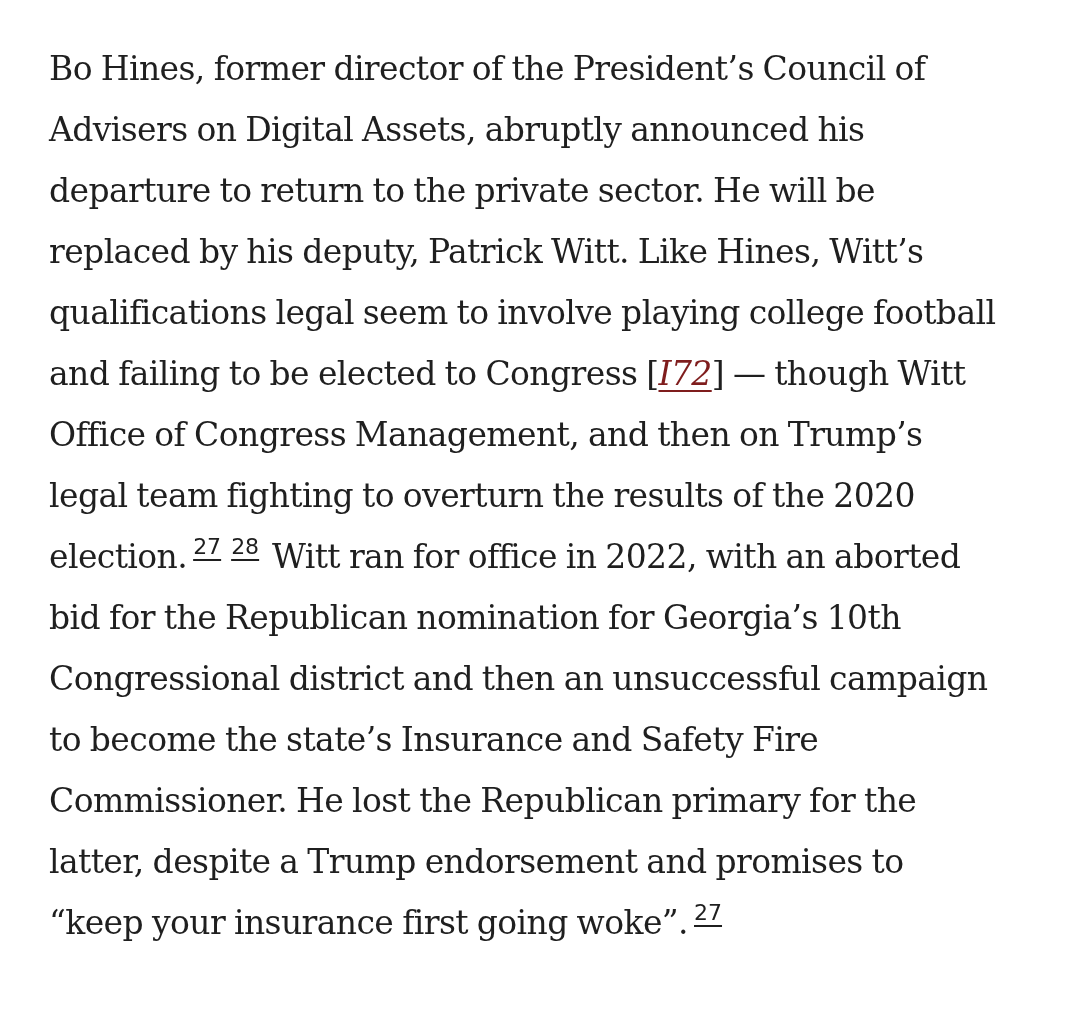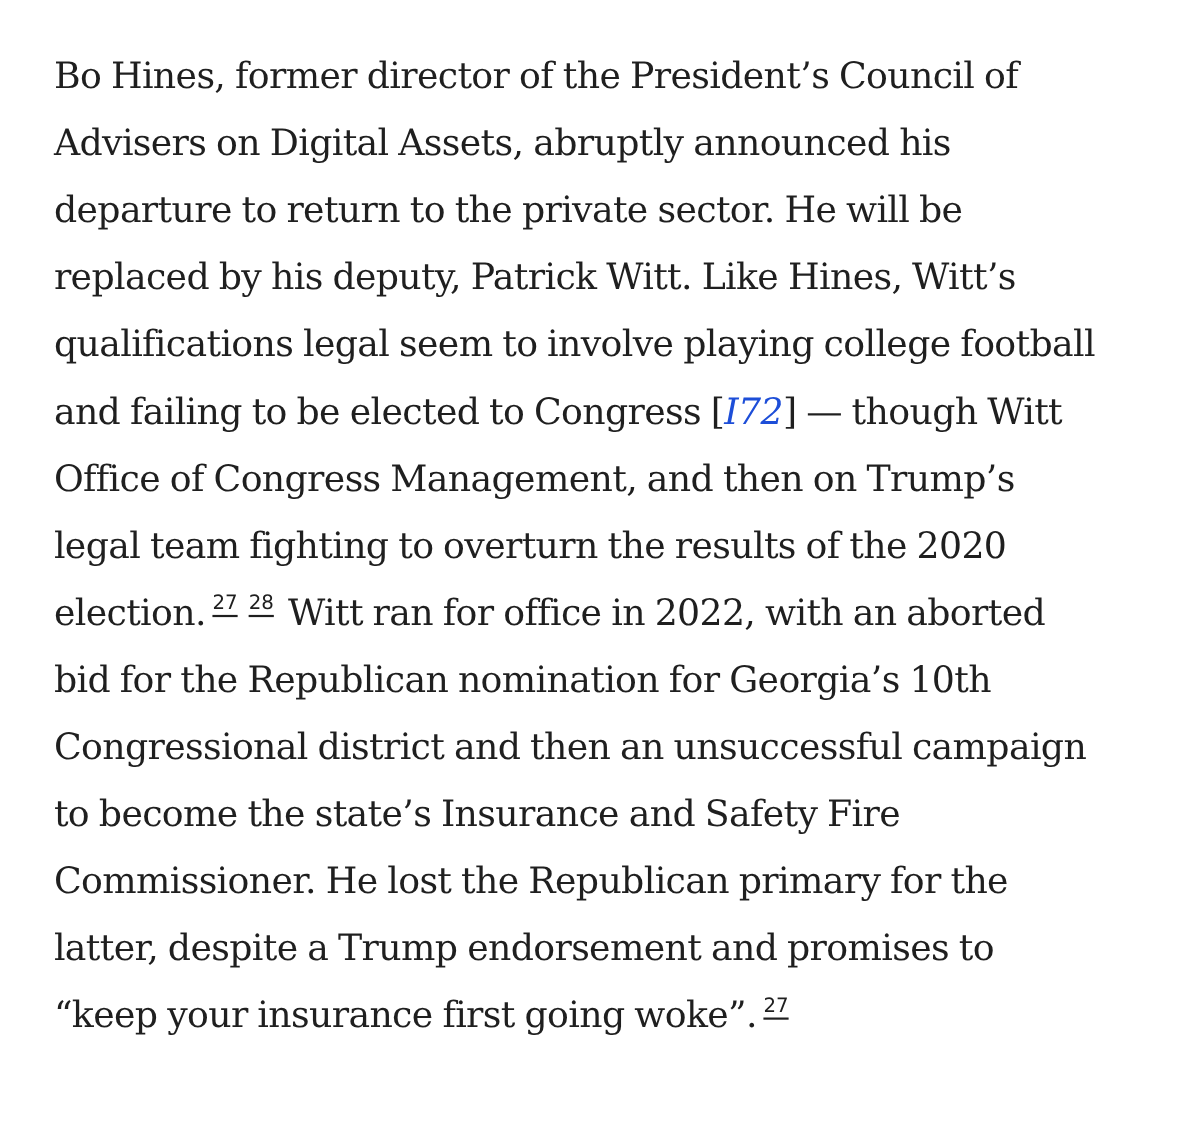--- a/index.html
+++ b/index.html
@@ -25,28 +25,29 @@
       letter-spacing: -0.6px;
       word-spacing: -1px;
     }
     .line {
       display: block;
       white-space: nowrap;
       height: 61px;
     }
     .inline-ref {
       font-style: italic;
-      color: #1d4ed8;
+      color: #7f1d1d;
+      text-decoration: underline;
       text-decoration-thickness: 2px;
       text-underline-offset: 5px;
       cursor: pointer;
     }
     .fn {
       font-family: "DejaVu Sans", "Liberation Sans", sans-serif;
-      font-size: 18px;
+      font-size: 22px;
       color: #1f1f1f;
       vertical-align: 14px;
       line-height: 0;
       text-decoration: underline;
       text-decoration-thickness: 2px;
       text-underline-offset: 5px;
       margin: 0 4px 0 6px;
       letter-spacing: 0;
       cursor: pointer;
     }

